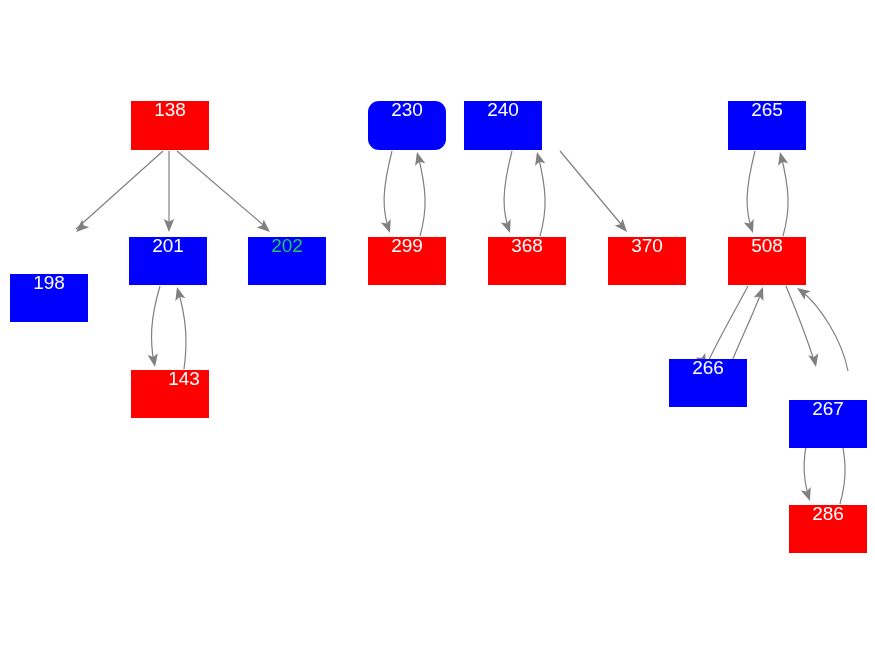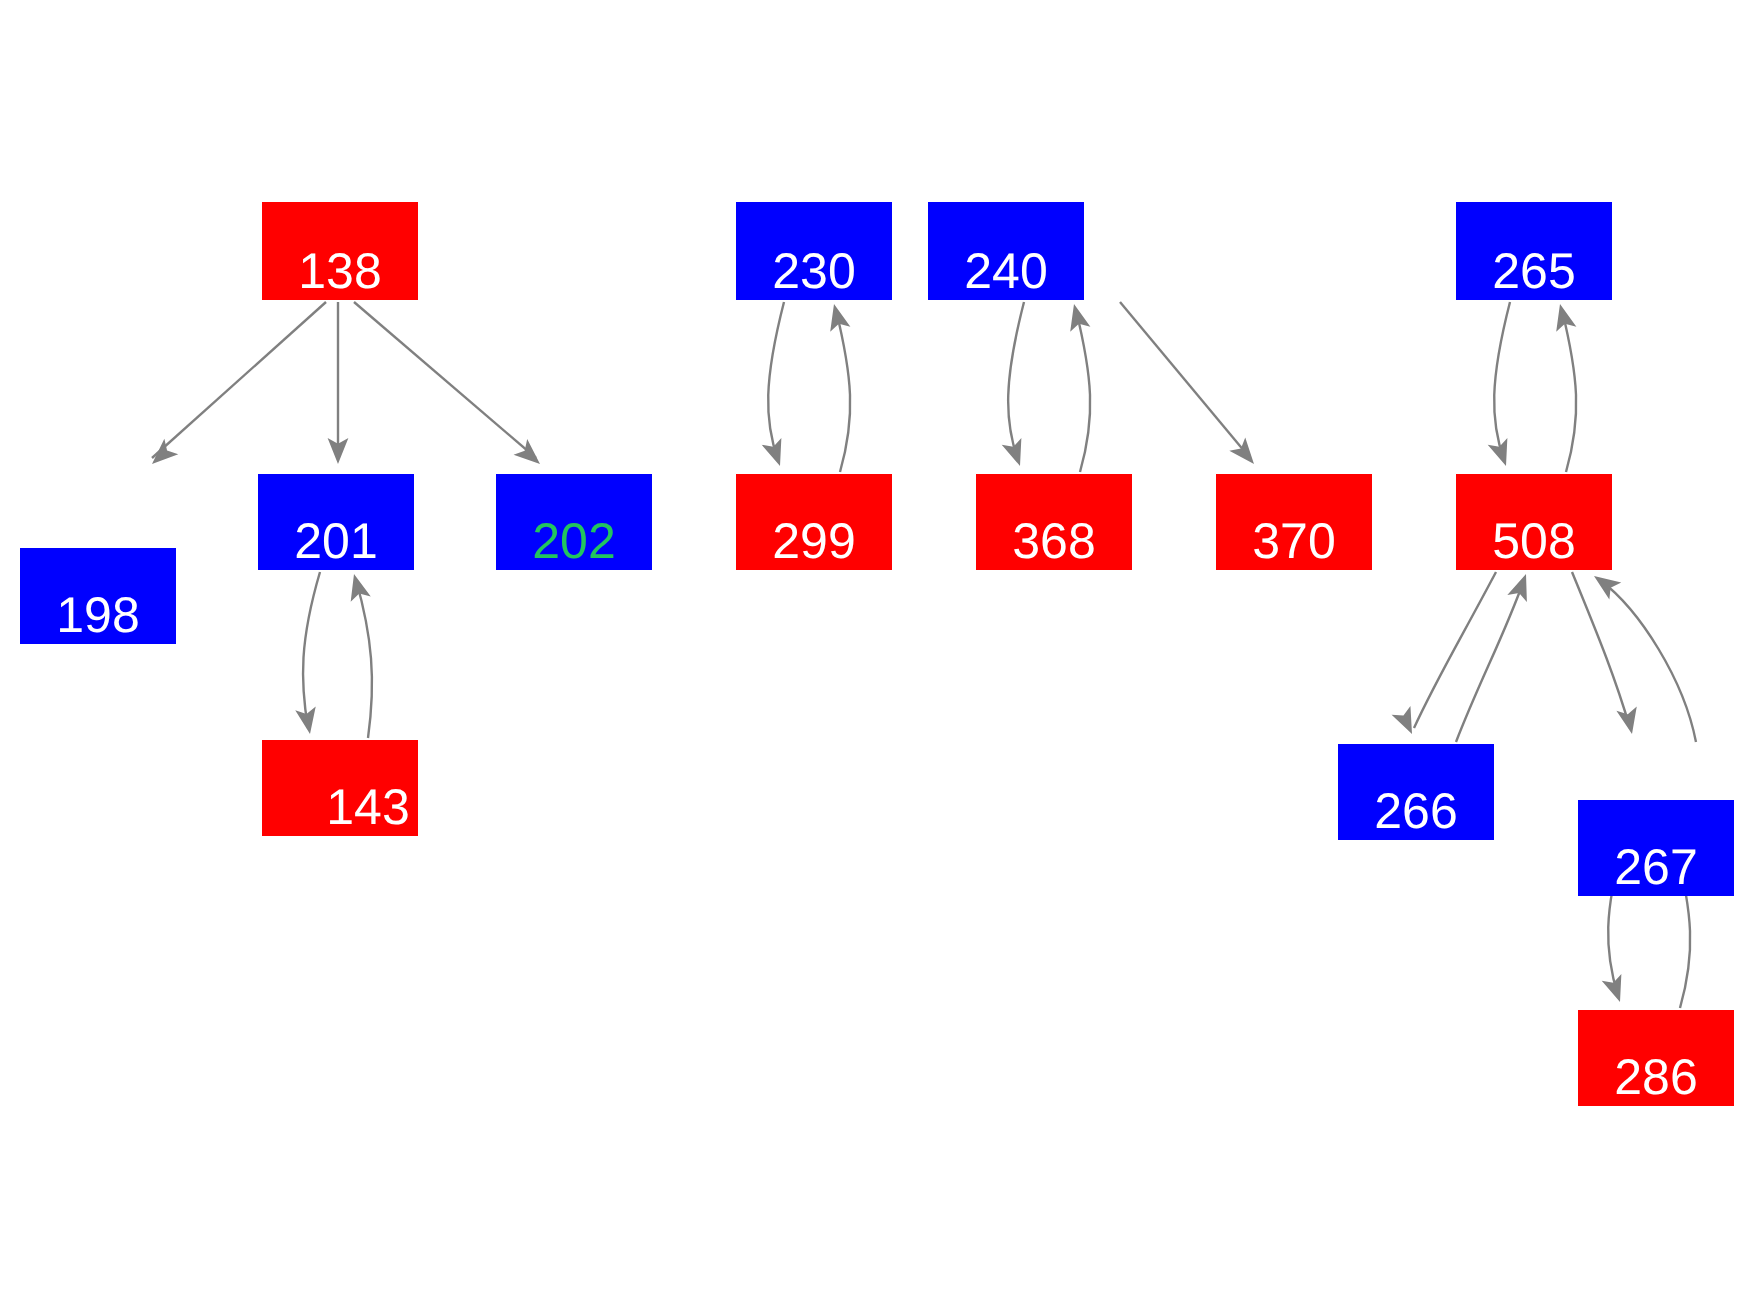--- a/index.html
+++ b/index.html
@@ -31,24 +31,24 @@
     stroke-width: 1.2;
   }
   .arrow-head {
     fill: #808080;
     stroke: none;
   }
   .node {
     position: absolute;
     box-sizing: border-box;
     display: flex;
-    align-items: flex-end;
+    align-items: flex-start;
     justify-content: center;
     color: #ffffff;
-    font-size: 25px;
+    font-size: 19px;
     line-height: 1;
     letter-spacing: 0px;
     user-select: none;
   }
   .node-red  { background: #ff0000; }
   .node-blue { background: #0000ff; }
   .node-label {
     display: block;
     transform: translateY(-1px);
   }
@@ -142,42 +142,42 @@
       </div>
       <div class="node node-blue" style="left: 129px; top: 237px; width: 78px; height: 48px; background: rgb(0, 0, 255); color: rgb(255, 255, 255);">
         <span class="node-label">201</span>
       </div>
       <div class="node node-blue" style="left: 248px; top: 237px; width: 78px; height: 48px; background: rgb(0, 0, 255); color: #22c55e;">
         <span class="node-label">202</span>
       </div>
       <div class="node node-red" style="left: 131px; top: 370px; width: 78px; height: 48px; background: rgb(255, 0, 0); color: rgb(255, 255, 255); padding-left: 28px;">
         <span class="node-label">143</span>
       </div>
-      <div class="node node-blue" style="left: 368px; top: 101px; width: 78px; height: 49px; background: rgb(0, 0, 255); color: rgb(255, 255, 255);">
+      <div class="node node-blue" style="left: 368px; top: 101px; width: 78px; height: 49px; background: rgb(0, 0, 255); color: rgb(255, 255, 255); border-radius: 11px;">
         <span class="node-label">230</span>
       </div>
       <div class="node node-red" style="left: 368px; top: 237px; width: 78px; height: 48px; background: rgb(255, 0, 0); color: rgb(255, 255, 255);">
         <span class="node-label">299</span>
       </div>
       <div class="node node-blue" style="left: 464px; top: 101px; width: 78px; height: 49px; background: rgb(0, 0, 255); color: rgb(255, 255, 255);">
         <span class="node-label">240</span>
       </div>
       <div class="node node-red" style="left: 488px; top: 237px; width: 78px; height: 48px; background: rgb(255, 0, 0); color: rgb(255, 255, 255);">
         <span class="node-label">368</span>
       </div>
       <div class="node node-red" style="left: 608px; top: 237px; width: 78px; height: 48px; background: rgb(255, 0, 0); color: rgb(255, 255, 255);">
         <span class="node-label">370</span>
       </div>
       <div class="node node-blue" style="left: 728px; top: 101px; width: 78px; height: 49px; background: rgb(0, 0, 255); color: rgb(255, 255, 255);">
         <span class="node-label">265</span>
       </div>
       <div class="node node-red" style="left: 728px; top: 237px; width: 78px; height: 48px; background: rgb(255, 0, 0); color: rgb(255, 255, 255);">
         <span class="node-label">508</span>
       </div>
-      <div class="node node-blue" style="left: 669px; top: 372px; width: 78px; height: 48px; background: rgb(0, 0, 255); color: rgb(255, 255, 255);">
+      <div class="node node-blue" style="left: 669px; top: 359px; width: 78px; height: 48px; background: rgb(0, 0, 255); color: rgb(255, 255, 255);">
         <span class="node-label">266</span>
       </div>
       <div class="node node-blue" style="left: 789px; top: 372px; width: 78px; height: 48px; background: rgb(0, 0, 255); color: rgb(255, 255, 255); margin-top: 28px;">
         <span class="node-label">267</span>
       </div>
       <div class="node node-red" style="left: 789px; top: 505px; width: 78px; height: 48px; background: rgb(255, 0, 0); color: rgb(255, 255, 255);">
         <span class="node-label">286</span>
       </div>
     </div>
 

